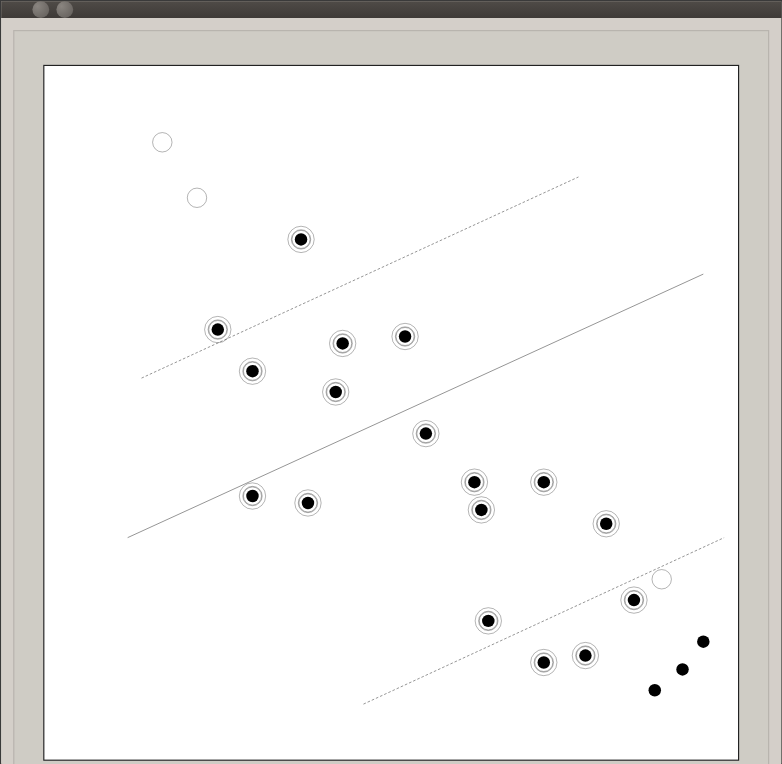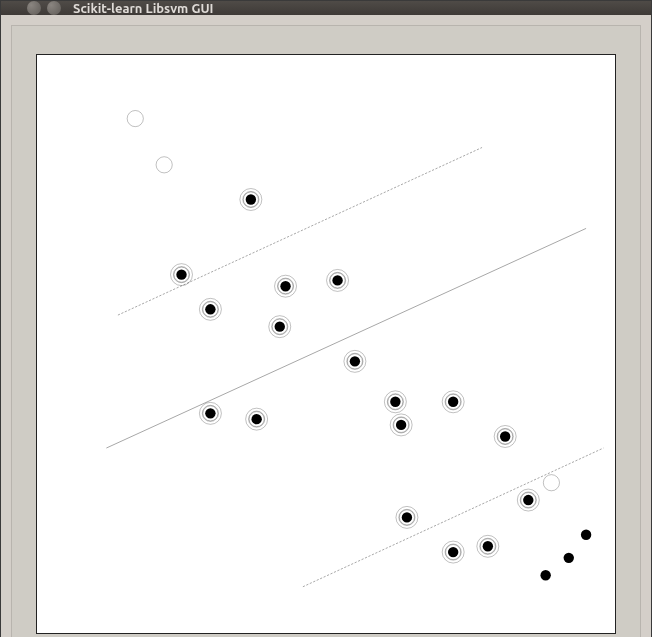--- a/index.html
+++ b/index.html
@@ -22,21 +22,20 @@
 </head>
 <body>
 
 <div class="window">
   <div class="titlebar">
     <div class="win-btns">
       <div class="win-btn win-close"></div>
       <div class="win-btn win-min"></div>
       <div class="win-btn win-max"></div>
     </div>
-    <span class="title">Scikit-learn Libsvm GUI</span>
   </div>
 
   <div class="content">
     <div class="plot-frame">
       <div class="plot-canvas">
         <svg id="plot-svg" viewBox="0 0 100 100" preserveAspectRatio="none">
             <line x1="12" y1="68" x2="95" y2="30" stroke="#000" stroke-width="0.35" vector-effect="non-scaling-stroke"></line>
             <line x1="14" y1="45" x2="77" y2="16" stroke="#000" stroke-width="0.35" vector-effect="non-scaling-stroke" stroke-dasharray="2.2 1.6"></line>
             <line x1="46" y1="92" x2="98" y2="68" stroke="#000" stroke-width="0.35" vector-effect="non-scaling-stroke" stroke-dasharray="2.2 1.6"></line>
             <circle cx="17" cy="11" r="1.4" fill="#fff" stroke="#000" stroke-width="0.25" vector-effect="non-scaling-stroke"></circle>

